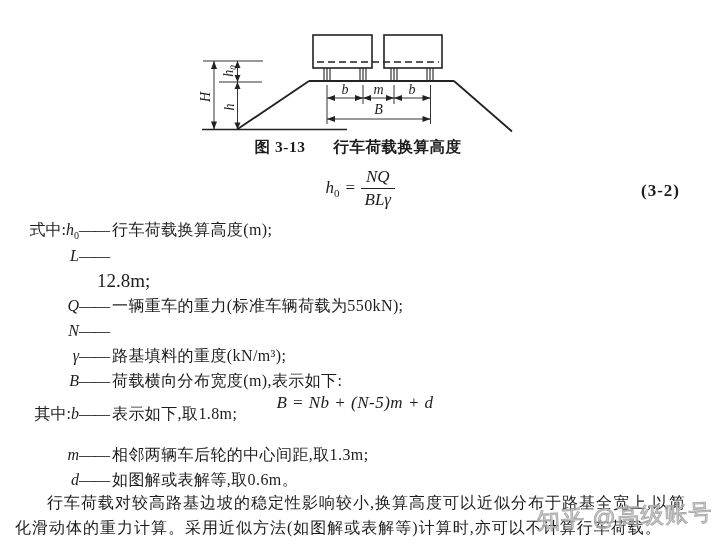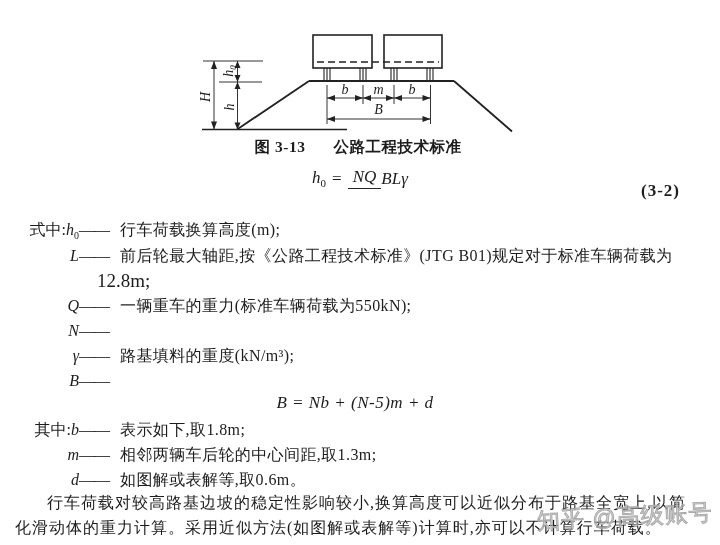--- a/index.html
+++ b/index.html
@@ -21,37 +21,37 @@
   }
   .caption .cap-num { margin-right:28px; }
   
   .eq1 {
     position:absolute; top:168px; left:0; width:720px; text-align:center;
     font-size:17px; font-style:italic;
   }
   .eq1-inner { display:inline-flex; align-items:center; }
   .eq1 sub { font-size:11px; font-style:normal; }
   .eq1 .equals { font-style:normal; padding:0 6px; }
-  .frac { display:inline-flex; flex-direction:row; line-height:1.05; }
+  .frac { display:inline-flex; flex-direction:column; line-height:1.05; }
   .frac .num { padding:0 5px 2px; border-bottom:1.4px solid #222; }
   .frac .den { padding-top:2px; }
   .eq-number { position:absolute; top:181px; left:641px; font-size:17px; letter-spacing:1px;font-weight:bold; }
   
   .tline { position:absolute; left:15px; display:flex; font-size:16px; line-height:20px; white-space:nowrap;font-family:Liberation Serif, serif; }
   .vcol { display:inline-block; width:64px; text-align:right; flex:none; }
   .vcol i { font-size:16px; }
   .vcol sub { font-size:10px; }
   .ddash { display:inline-block; width:33px; flex:none; letter-spacing:-1px; overflow:visible; }
-  .ddesc { letter-spacing:0.4px;margin-left:8px; }
+  .ddesc { letter-spacing:0.4px; }
   .cont-line { position:absolute; left:97px; font-size:19px; line-height:20px; }
   .eq2 { position:absolute; top:393px; left:0; width:710px; text-align:center; font-size:17px; font-style:italic; letter-spacing:0.5px; }
   .para-line { position:absolute; font-size:16px; line-height:21px; letter-spacing:1px; white-space:nowrap; }
   
   .t0{top:220px}.t1{top:246px}.tc{top:271px}.t2{top:296px}.t3{top:321px}
-  .t4{top:346px}.t5{top:371px}.t6{top:420px}.t7{top:445px}.t8{top:470px}
+  .t4{top:346px}.t5{top:371px}.t6{top:404px}.t7{top:445px}.t8{top:470px}
   .p1{top:492px;left:47px}.p2{top:517px;left:15px}
   
   .watermark {
     position:absolute; top:501px; left:537px; width:190px;
     font-family:"Liberation Sans","DejaVu Sans",sans-serif;
     font-size:23px; letter-spacing:1px;
     color:rgba(175,175,175,0.55);
     -webkit-text-stroke:0.9px #a8a8a8;
     transform:rotate(-3deg); white-space:nowrap;
   }
@@ -131,21 +131,21 @@
 
     <g>
       <line x1="327" y1="119" x2="430.5" y2="119" class="dk-thin"></line>
       <path class="arr" d="M327 119 l8 -3 l0 6 z"></path>
       <path class="arr" d="M430.5 119 l-8 -3 l0 6 z"></path>
       <text class="svg-label" font-size="15" text-anchor="middle" x="378.5" y="114">B</text>
     </g>
   </svg>
 
   <div class="caption">
-    <span class="cap-num">图 3-13</span><span>公路工程技术标准</span>
+    <span class="cap-num">图 3-13</span><span>行车荷载换算高度</span>
   </div>
 
   <div class="eq1">
     <span class="eq1-inner">
       <span><i>h</i><sub>0</sub></span>
       <span class="equals">=</span>
       <span class="frac">
         <span class="num">NQ</span>
         <span class="den">BLγ</span>
       </span>
@@ -154,40 +154,40 @@
   <div class="eq-number">(3-2)</div>
 
   <div class="tline t0">
     <span class="vcol"><span>式中:</span><i>h</i><sub>0</sub></span>
     <span class="ddash">——</span>
     <span class="ddesc">行车荷载换算高度(m);</span>
   </div>
   <div class="tline t1">
     <span class="vcol"><span></span><i>L</i><sub></sub></span>
     <span class="ddash">——</span>
-    <span class="ddesc">前后轮最大轴距,按《公路工程技术标准》(JTG B01)规定对于标准车辆荷载为</span>
   </div>
   <div class="cont-line tc">12.8m;</div>
   <div class="tline t2">
     <span class="vcol"><span></span><i>Q</i><sub></sub></span>
     <span class="ddash">——</span>
     <span class="ddesc">一辆重车的重力(标准车辆荷载为550kN);</span>
   </div>
   <div class="tline t3">
     <span class="vcol"><span></span><i>N</i><sub></sub></span>
     <span class="ddash">——</span>
   </div>
   <div class="tline t4">
     <span class="vcol"><span></span><i>γ</i><sub></sub></span>
     <span class="ddash">——</span>
     <span class="ddesc">路基填料的重度(kN/m³);</span>
   </div>
   <div class="tline t5">
     <span class="vcol"><span></span><i>B</i><sub></sub></span>
     <span class="ddash">——</span>
+    <span class="ddesc">荷载横向分布宽度(m),表示如下:</span>
   </div>
 
   <div class="eq2">B = Nb + (N-5)m + d</div>
 
   <div class="tline t6">
     <span class="vcol"><span>其中:</span><i>b</i><sub></sub></span>
     <span class="ddash">——</span>
     <span class="ddesc">表示如下,取1.8m;</span>
   </div>
   <div class="tline t7">

